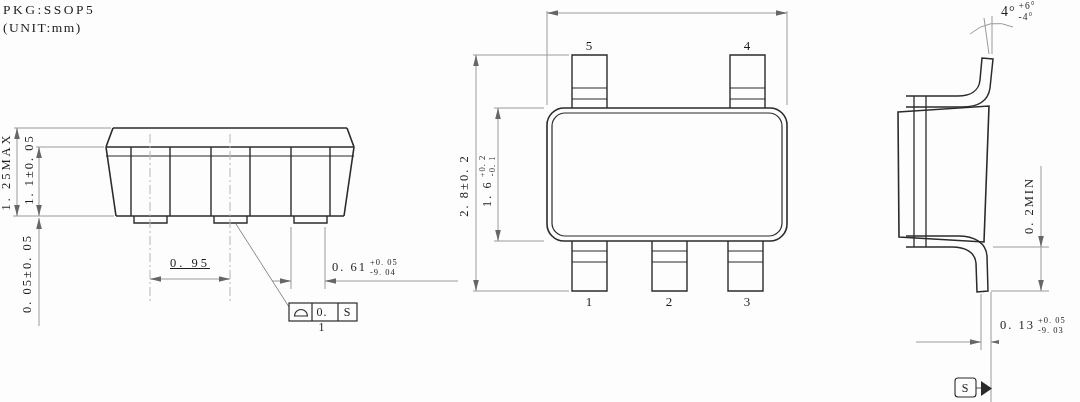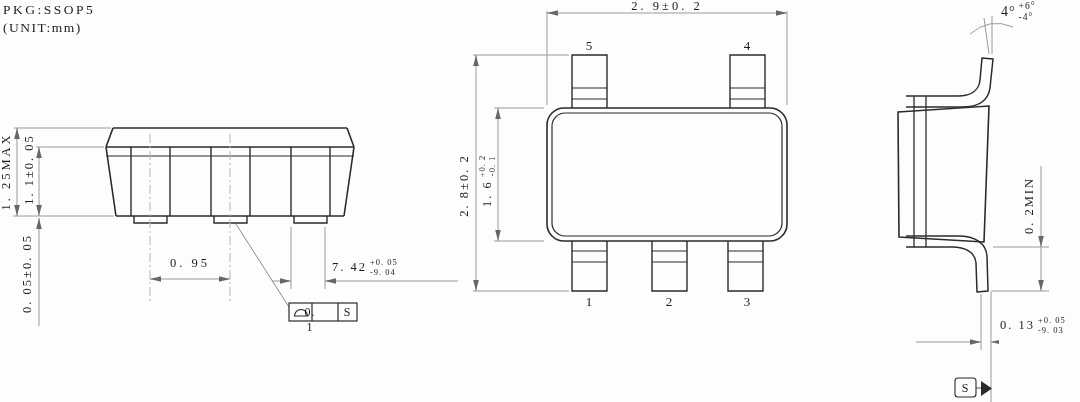--- a/index.html
+++ b/index.html
@@ -123,32 +123,31 @@
       <rect x="955" y="378" width="21" height="19" rx="3"></rect>
     </g>
   </svg>
 
   <div class="txt hdr" style="left:3px;top:2px;">PKG:SSOP5</div>
   <div class="txt hdr" style="left:3px;top:20px;letter-spacing:1.5px;">(UNIT:mm)</div>
 
   <div class="txt dim vtext" style="left:-46px;top:164px;width:104px;">1. 25MAX</div>
   <div class="txt dim vtext" style="left:-23px;top:162px;width:104px;letter-spacing:2px;">1. 1±0. 05</div>
   <div class="txt dim vtext" style="left:-28px;top:266px;width:110px;letter-spacing:2px;">0. 05±0. 05</div>
-  <div class="txt dim" style="left:160px;top:256px;width:60px;text-align:center;">0. 95</div>
+  <div class="txt dim" style="left:160px;top:256px;width:60px;text-align:center;text-decoration:underline;">0. 95</div>
   <div class="txt dim-sm tolrow" style="left:332px;top:258px;">
-    <span>7. 42</span>
+    <span>0. 61</span>
     <span class="tolstack">
       <span>+0. 05</span>
       <span>-9. 04</span>
     </span>
   </div>
-  <div class="fcf-cell" style="left:300px;top:305px;width:20px;">0. 1</div>
+  <div class="fcf-cell" style="left:312px;top:305px;width:20px;">0. 1</div>
   <div class="fcf-cell" style="left:338px;top:305px;width:19px;">S</div>
 
-  <div class="txt dim" style="left:600px;top:-1px;width:134px;text-align:center;">2. 9±0. 2</div>
   <div class="txt dim vtext" style="left:412px;top:178px;width:104px;letter-spacing:2px;">2. 8±0. 2</div>
   <div class="txt dim-sm tolrow vtext" style="left:451px;top:171px;width:74px;justify-content:center;">
     <span>1. 6</span>
     <span class="tolstack">
       <span>+0. 2</span>
       <span>-0. 1</span>
     </span>
   </div>
   <div class="txt pin" style="left:579px;top:38px;">5</div>
   <div class="txt pin" style="left:737px;top:38px;">4</div>

